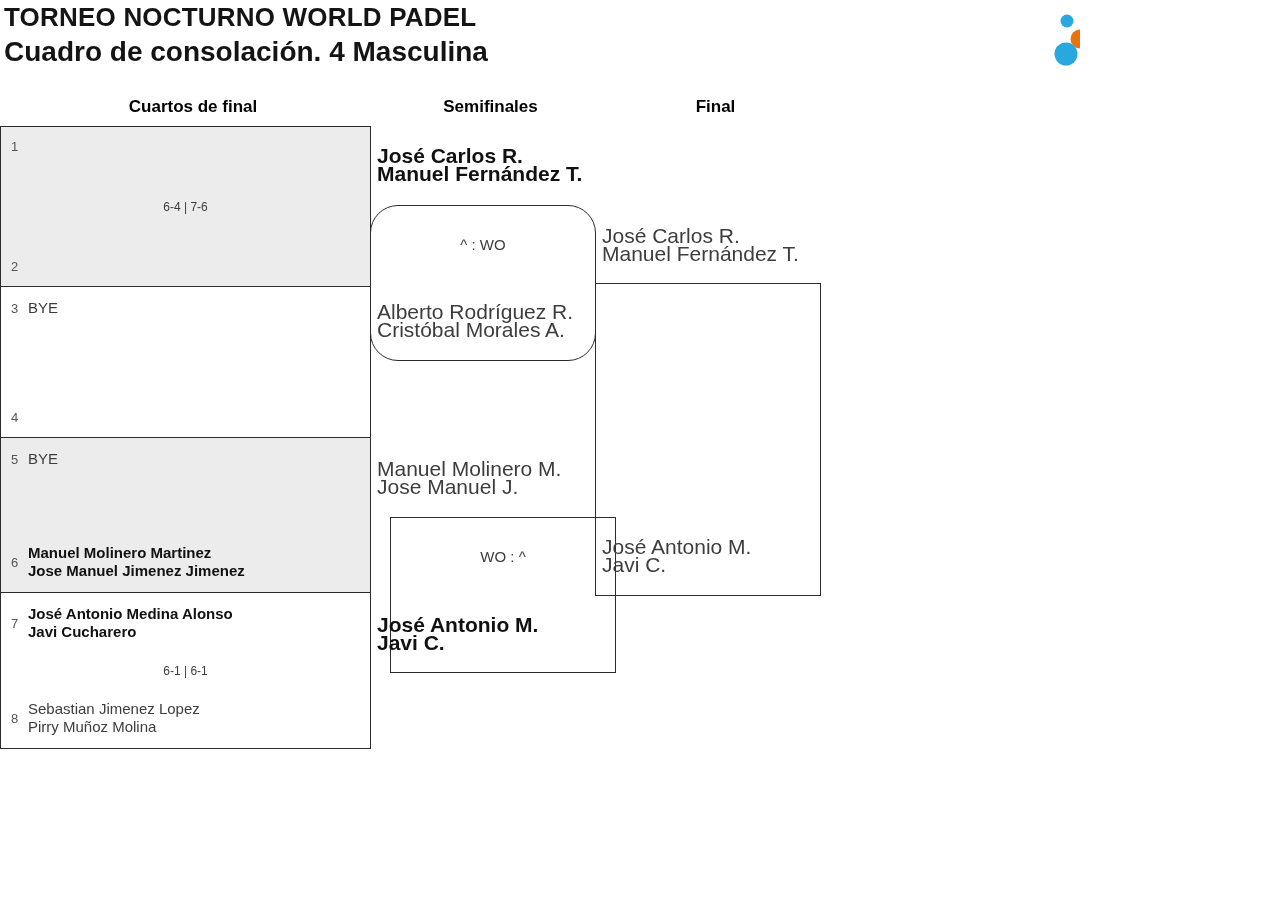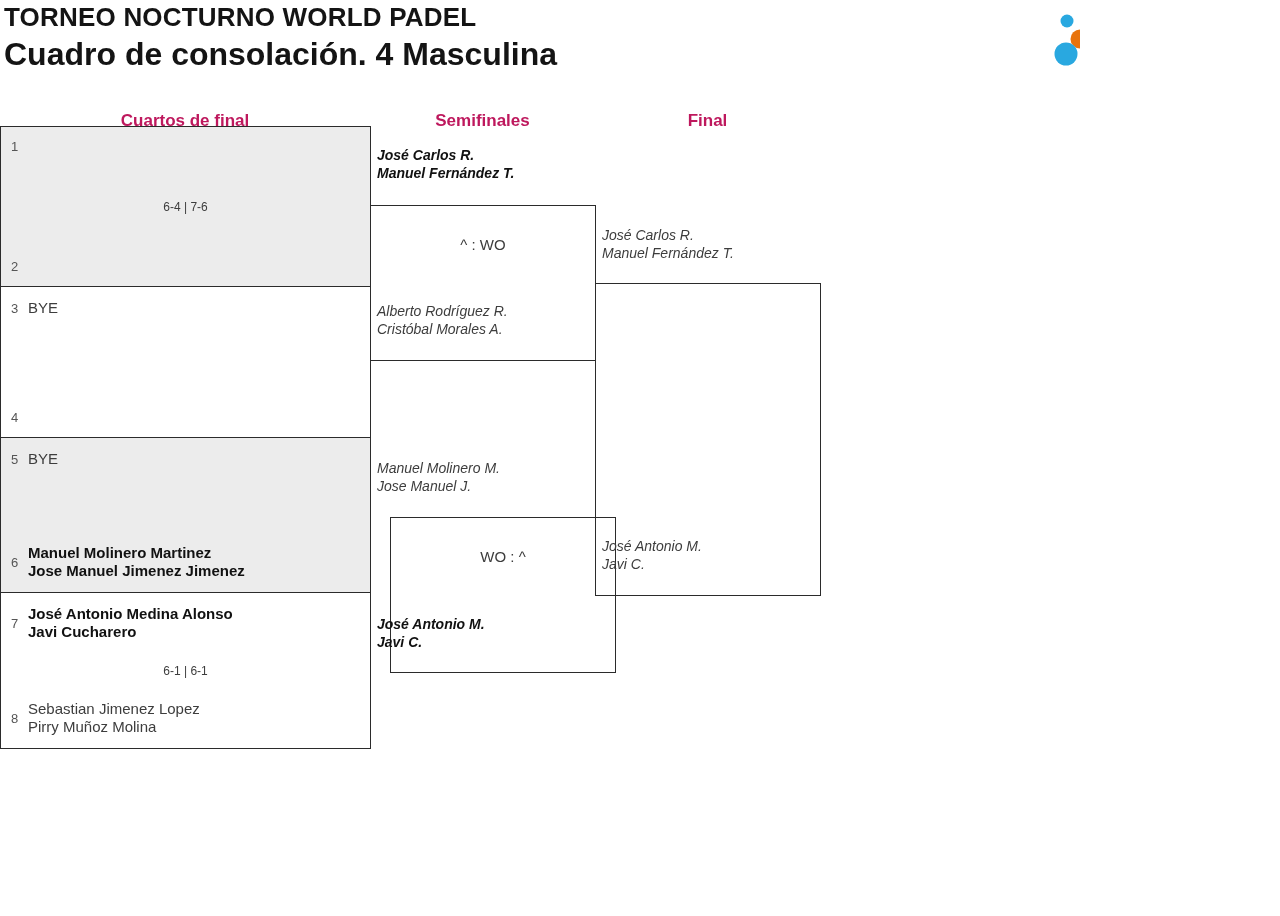--- a/index.html
+++ b/index.html
@@ -7,26 +7,26 @@
     position:relative; width:1080px; height:916px; background:#ffffff;
     font-family:"Liberation Sans","DejaVu Sans",sans-serif; overflow:hidden;
     color:#141414;
   }
   .title {
     position:absolute; left:4px; top:2px;
     font-size:26px; font-weight:700; color:#141414; letter-spacing:.2px;
   }
   .subtitle {
     position:absolute; left:4px; top:36px;
-    font-size:32px; font-weight:700; color:#141414;
+    font-size:28px; font-weight:700; color:#141414;
   }
   .logo { position:absolute; left:1046px; top:2px; }
   .round-header {
-    position:absolute; top:111px; text-align:center;
-    font-size:17px; font-weight:700; color:#be185d;
+    position:absolute; top:97px; text-align:center;
+    font-size:17px; font-weight:700; color:#000000;padding-left:8px;
   }
   .rh-qf { left:0; width:370px; }
   .rh-sf { left:370px; width:225px; }
   .rh-f  { left:595px; width:225px; }
 
   .box {
     position:absolute; box-sizing:border-box;
     border:1px solid #2b2b2b; background:transparent;
   }
   .qf { left:0; width:371px; display:flex; flex-direction:column;
@@ -39,29 +39,29 @@
 
   .team { display:flex; flex-direction:row; align-items:center; }
   .seed { flex:none; width:27px; text-align:center; font-size:13px; color:#555; }
   .names { font-size:15px; line-height:18px; color:#3d3d3d; font-weight:400; }
   .names span { display:block; }
   .names.winner { color:#111; font-weight:700; }
   .qf-score {
     text-align:center; font-size:12px; color:#3d3d3d; line-height:18px;
   }
 
-  .sf1 { left:370px; top:205px; width:226px; height:156px; }
+  .sf1 { left:370px; top:205px; width:226px; height:156px;border-radius:28px; }
   .sf2 { left:390px; top:517px; width:226px; height:156px; }
   .final-box { left:595px; top:283px; width:226px; height:313px; }
   .sf-score {
     position:absolute; left:0; right:0; top:30px; text-align:center;
     font-size:15px; color:#3d3d3d; line-height:18px;
   }
 
-  .flabel { position:absolute; font-size:14px; line-height:17.5px; color:#3d3d3d;font-style:italic; }
+  .flabel { position:absolute; font-size:21px; line-height:17.5px; color:#3d3d3d; }
   .flabel span { display:block; }
   .flabel.winner { color:#111; font-weight:700; }
   .lbl-sf1-t1 { left:377px; top:147px; }
   .lbl-sf1-t2 { left:377px; top:303px; }
   .lbl-sf2-t1 { left:377px; top:460px; }
   .lbl-sf2-t2 { left:377px; top:616px; }
   .lbl-f-t1   { left:602px; top:227px; }
   .lbl-f-t2   { left:602px; top:538px; }
 
   .logo-word { font-weight:700; }

